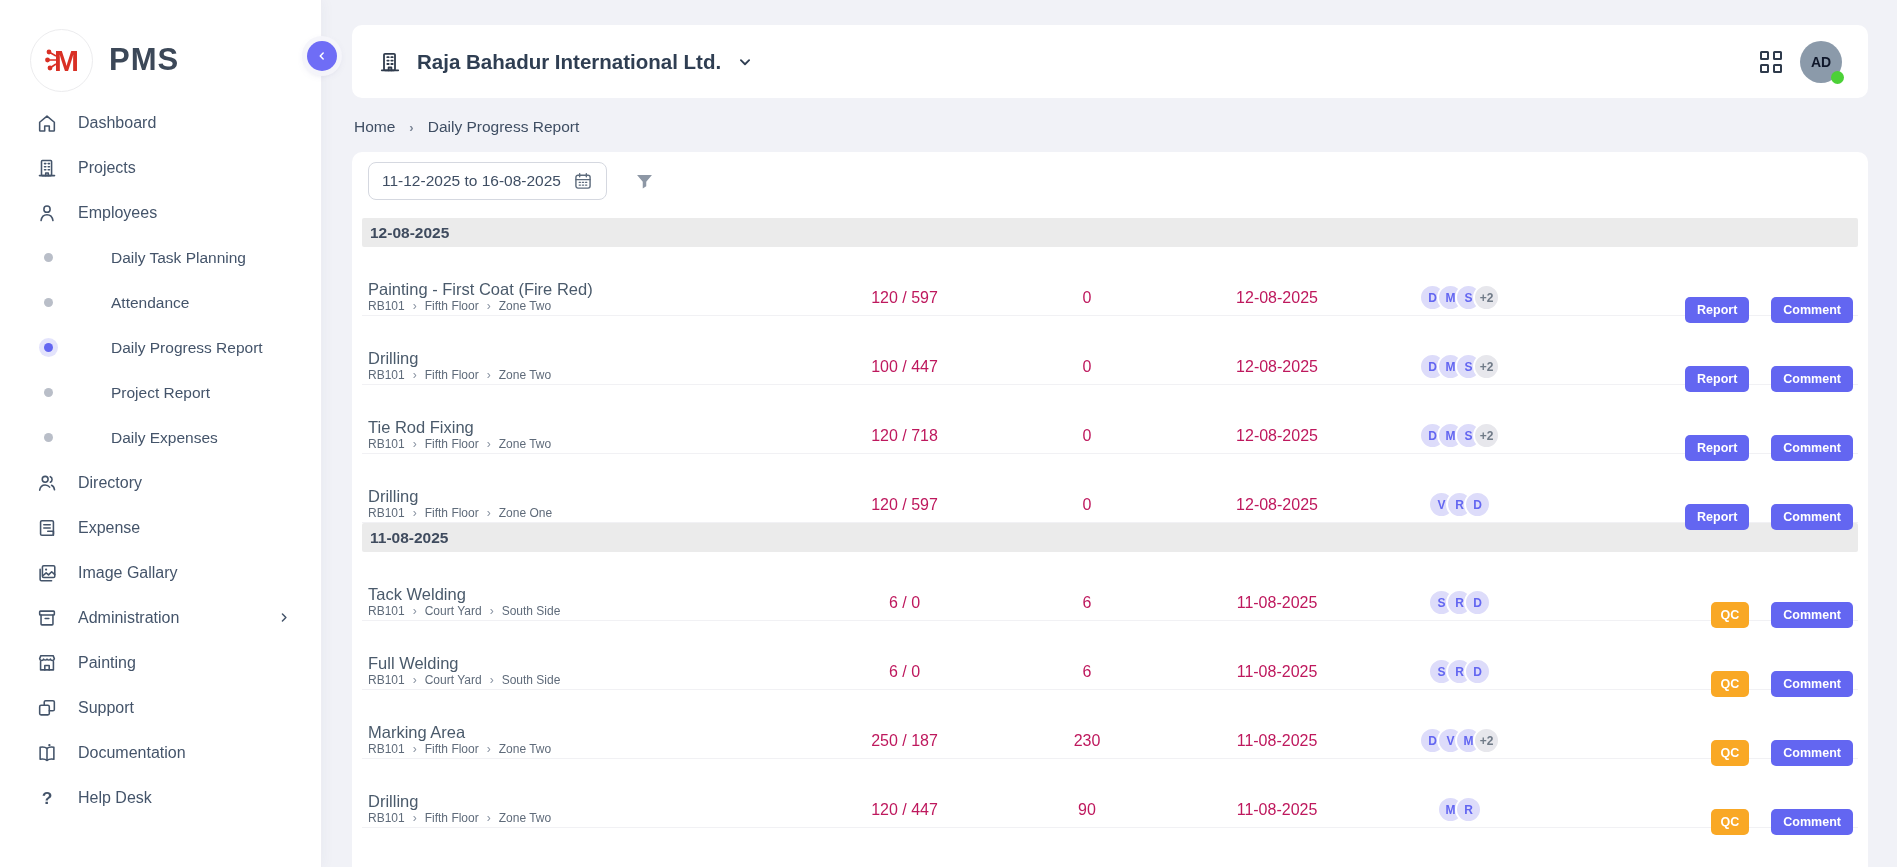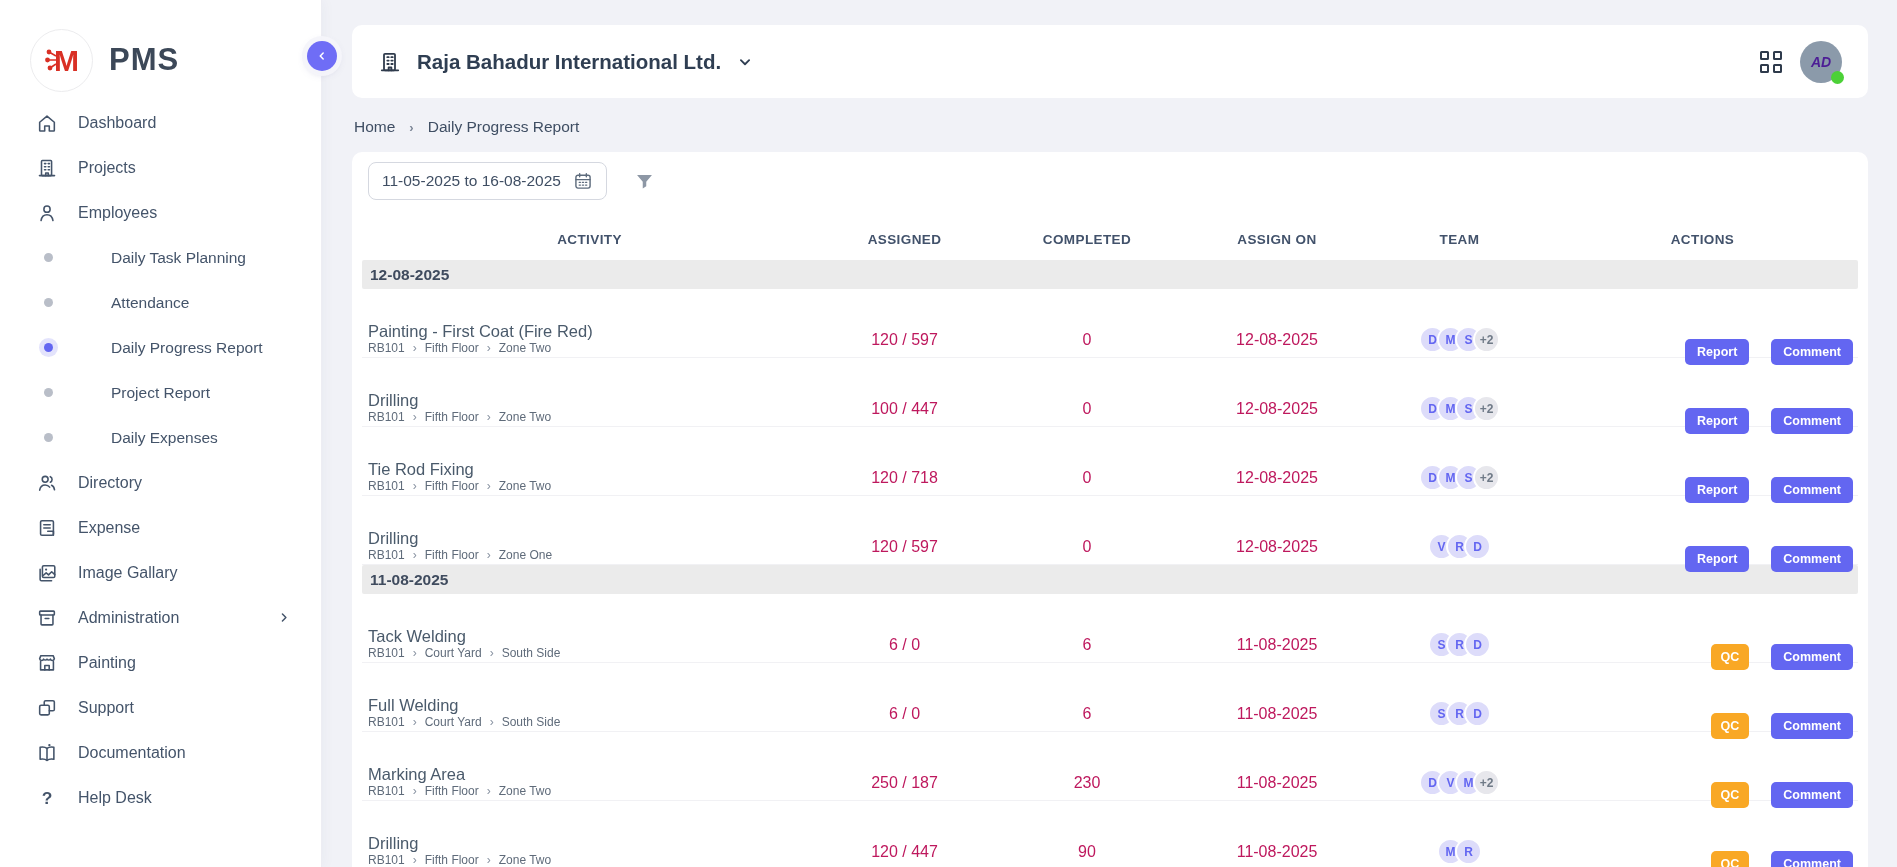--- a/index.html
+++ b/index.html
@@ -36,22 +36,22 @@
   
   .main { margin-left:322px; height:100%; padding:25px 29px 0 30px; }
   .topbar { height:73px; background:#fff; border-radius:10px; display:flex; align-items:center;
     justify-content:space-between; padding:0 26px; }
   .company { display:flex; align-items:center; gap:15px; cursor:pointer; }
   .company-name { font-size:20.5px; font-weight:700; color:#2f3e52; }
   .topbar-right { display:flex; align-items:center; gap:18px; }
   .grid-icon { display:grid; grid-template-columns:9px 9px; grid-template-rows:9px 9px; gap:4px; cursor:pointer; }
   .grid-icon i { border:2.4px solid #2f3b4c; border-radius:1.5px; }
   .avatar { position:relative; width:42px; height:42px; border-radius:50%; background:#8b9aaa;
-    color:#4c1d95; font-size:14px; font-weight:700; display:flex; align-items:center; justify-content:center;
-    cursor:pointer;font-style:italic; }
+    color:#0f172a; font-size:14px; font-weight:700; display:flex; align-items:center; justify-content:center;
+    cursor:pointer; }
   .status-dot { position:absolute; right:-2px; bottom:-1px; width:13px; height:13px; border-radius:50%;
     background:#4cd137; }
 
   .breadcrumb { display:flex; align-items:center; gap:14px; margin:20px 2px 0; font-size:15.5px; color:#3f4e63; }
   .crumb { cursor:pointer; }
   .crumb-sep { color:#7c8696; font-size:13px; font-weight:700; }
 
   .content-card { margin-top:16px; background:#fff; border-radius:10px 10px 0 0;
     padding:10px 10px 0; height:720px; }
   .filter-row { display:flex; align-items:center; gap:27px; padding:0 6px; margin-bottom:18px; }
@@ -251,42 +251,34 @@
 
   <div class="breadcrumb">
     <span class="crumb">Home</span>
     <span class="crumb-sep">›</span>
     <span>Daily Progress Report</span>
   </div>
 
   <div class="content-card">
     <div class="filter-row">
       <div class="date-input">
-        <span>11-05-2025 to 16-08-2025</span>
+        <span>11-12-2025 to 16-08-2025</span>
         <svg width="20" height="20" viewBox="0 0 24 24" fill="none" stroke="#5d6b7c" stroke-width="1.7" stroke-linecap="round">
             <rect x="3.5" y="5" width="17" height="15.5" rx="2.5"></rect>
             <path d="M8 3.2v3.6M16 3.2v3.6M3.5 10.3h17"></path>
             <path d="M7.5 13.6h1.4M11.3 13.6h1.4M15.1 13.6h1.4M7.5 16.9h1.4M11.3 16.9h1.4M15.1 16.9h1.4"></path>
           </svg>
       </div>
       <span class="funnel">
         <svg width="21" height="21" viewBox="0 0 24 24">
             <path d="M3.5 4.5h17L14 12.3v5.2l-4 2.4v-7.6z" fill="#8d97a5"></path>
           </svg>
       </span>
     </div>
 
-    <div class="grid-cols thead">
-      <span class="th">ACTIVITY</span>
-      <span class="th">ASSIGNED</span>
-      <span class="th">COMPLETED</span>
-      <span class="th">ASSIGN ON</span>
-      <span class="th">TEAM</span>
-      <span class="th">ACTIONS</span>
-    </div>
 
     <div id="table-body">
         <div class="group-row">12-08-2025</div>
         <div class="grid-cols data-row">
           <div class="cell-activity">
             <div class="act-title">Painting - First Coat (Fire Red)</div>
             <div class="act-path">
               <div class="path-seg">RB101</div>
               <div class="path-sep">›</div>
               <div class="path-seg">Fifth Floor</div>

